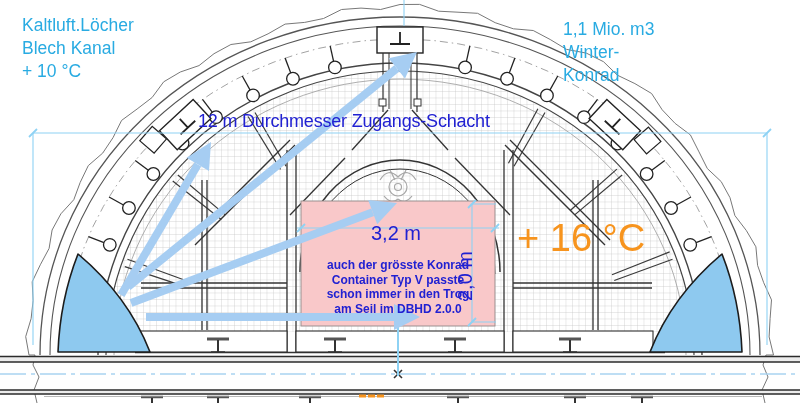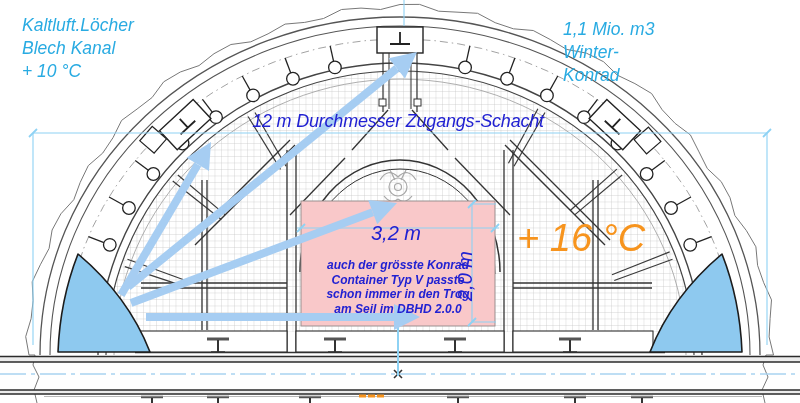--- a/index.html
+++ b/index.html
@@ -1,23 +1,23 @@
 <!DOCTYPE html>
 <html style="--cyan: #29abe2; --blue: #2121d2; --orange: #f7941e; --pink-fill: #f9c8c9; --arrow-blue: #a6cdf2; --duct-blue: #8ec9ef; --dim-cyan: #8ed2f4;"><head>
 <meta charset="utf-8">
 <style>
   html,body{margin:0;padding:0;background:#fff;}
   .canvas{position:relative;width:800px;height:403px;background:#fff;overflow:hidden;
-          font-family:"Liberation Sans",sans-serif;font-style:italic;}
+          font-family:"Liberation Sans",sans-serif;}
   .canvas svg{position:absolute;left:0;top:0;}
   .overlay{position:absolute;white-space:nowrap;}
   .note{font-size:17.5px;line-height:23px;color:var(--cyan);}
   .note-left{left:22px;top:14px;}
   .note-right{left:563px;top:18px;width:200px;text-align:left;}
-  .lbl-shaft{left:198px;top:111px;width:400px;text-align:center;font-size:18px;
+  .lbl-shaft{left:198px;top:111px;width:400px;text-align:left;font-size:18px;
              letter-spacing:-0.2px;color:var(--blue);}
   .lbl-temp{left:517px;top:217px;font-size:38px;color:var(--orange);text-align:right;}
   .lbl-w{left:346px;top:222px;width:100px;text-align:center;font-size:20px;color:var(--blue);}
   .lbl-h{left:430px;top:261px;width:70px;height:30px;line-height:30px;text-align:center;
          font-size:20px;color:var(--blue);transform:rotate(-90deg);}
   .pink-note{left:301px;top:258px;width:194px;text-align:center;font-weight:bold;
              font-size:12px;line-height:14.5px;color:var(--blue);}
 </style>
 </head>
 <body>

